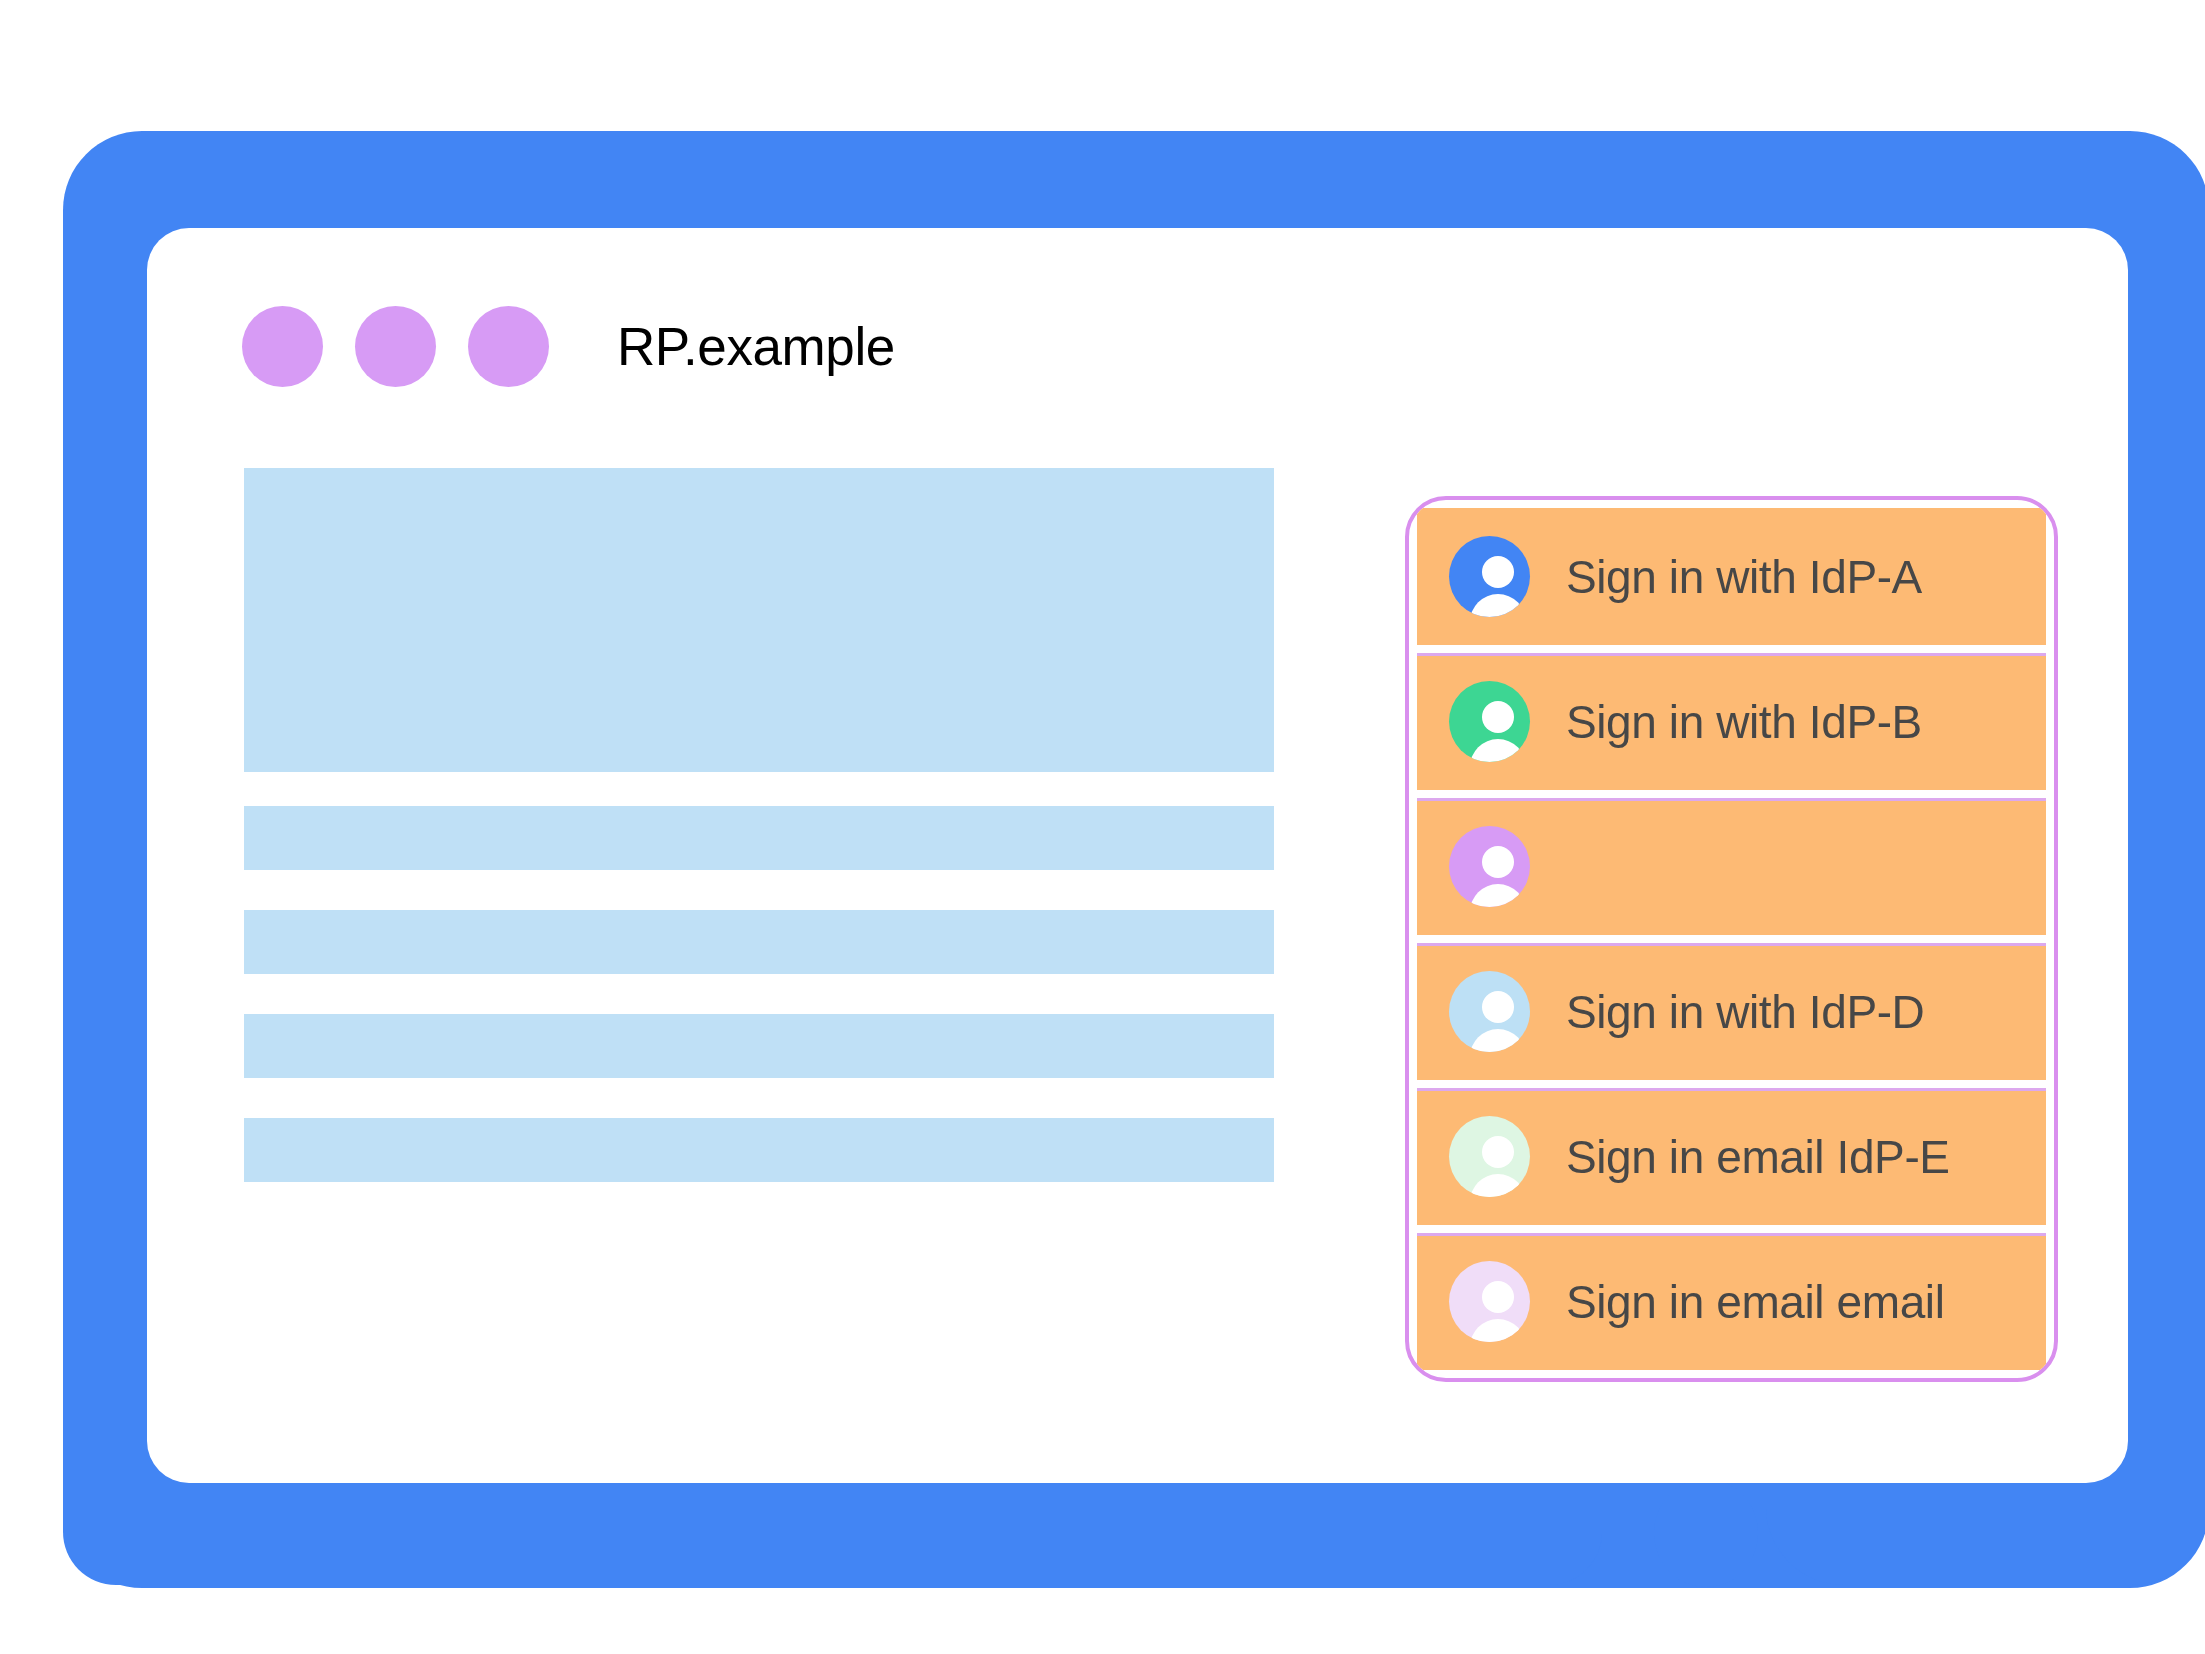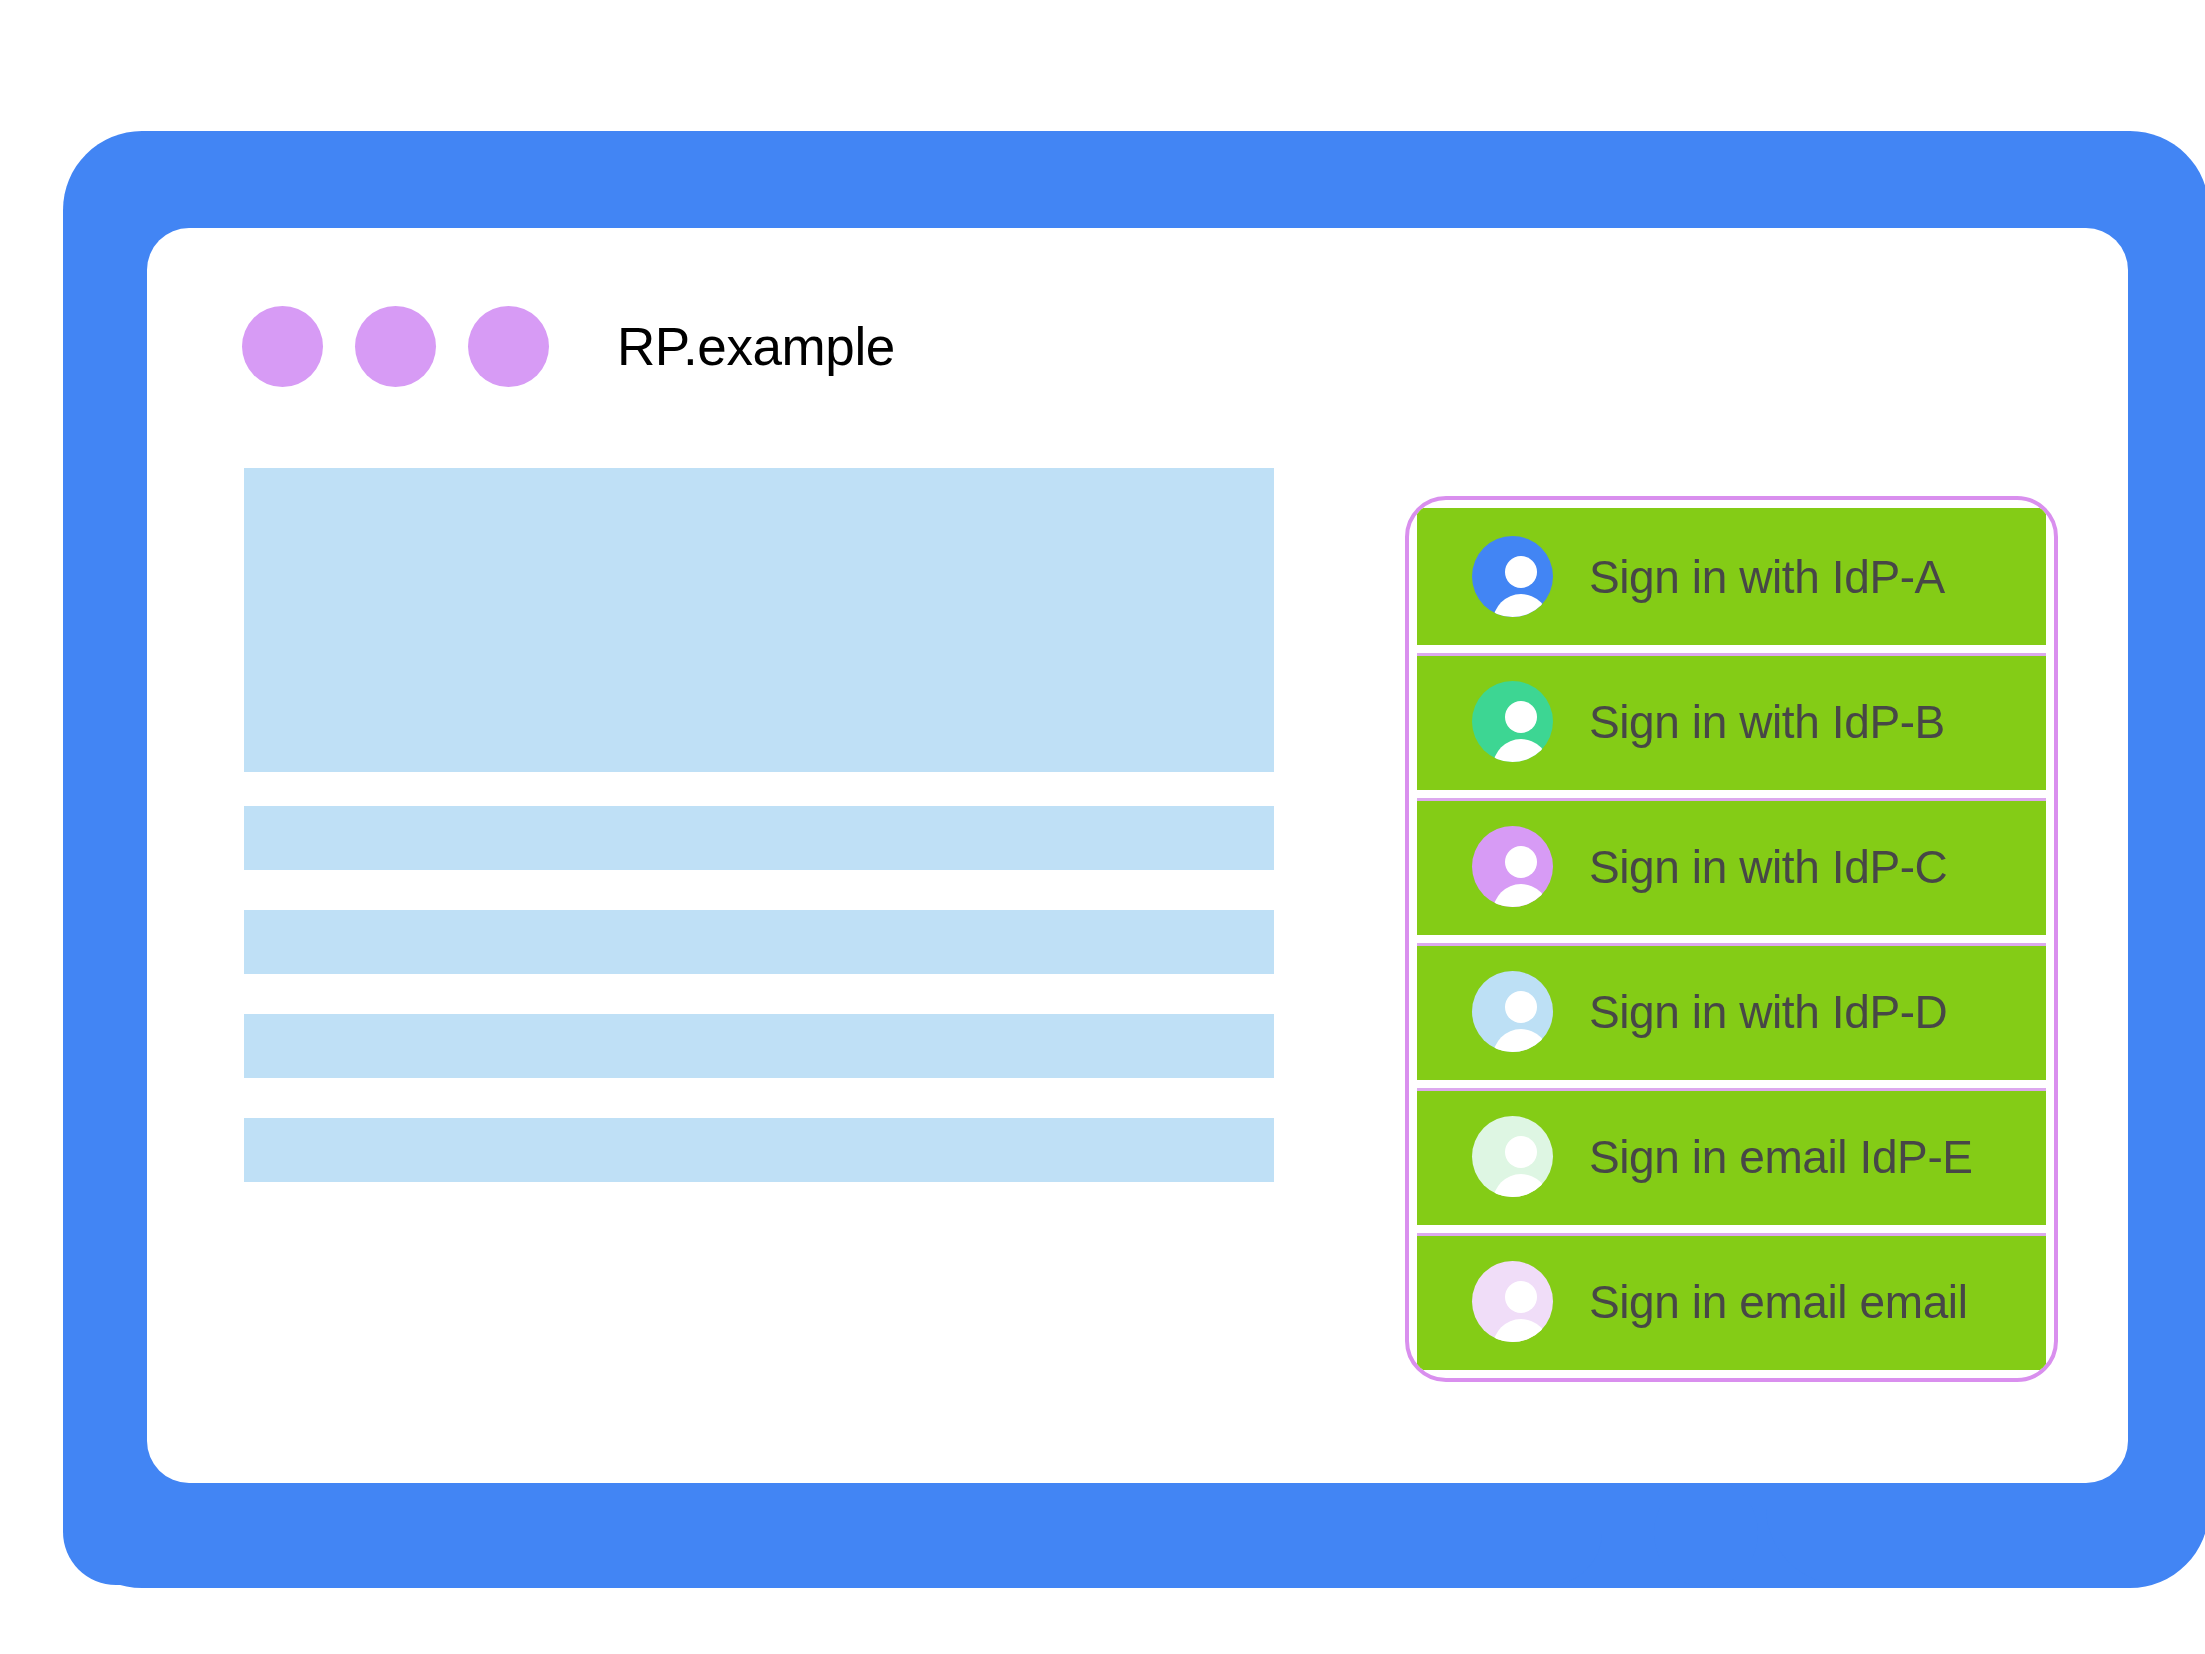--- a/index.html
+++ b/index.html
@@ -137,22 +137,22 @@
     border: 4.4px solid var(--panel-border, #D98FEE);
     border-radius: 41px;
     background: #ffffff;
     overflow: hidden;
   }
   .signin-row {
     position: relative;
     display: flex;
     align-items: center;
     height: 137px;
-    padding-left: 47px;
-    background: #84cc16;
+    padding-left: 24px;
+    background: #fdba74;
   }
   .signin-row + .signin-row::before {
     content: "";
     position: absolute;
     left: 0px;
     right: 0px;
     top: 0;
     height: 2.6px;
     background: var(--divider, #DCA8EE);
   }
@@ -241,21 +241,20 @@
             <span class="body"></span>
         </span>
         <span class="signin-label">Sign in with IdP-B</span>
       </div>
 
       <div class="signin-row">
         <span class="avatar" style="--av: #D79BF5;">
           <span class="head"></span>
             <span class="body"></span>
         </span>
-        <span class="signin-label">Sign in with IdP-C</span>
       </div>
 
       <div class="signin-row">
         <span class="avatar" style="--av: #BDE0F5;">
           <span class="head"></span>
             <span class="body"></span>
         </span>
         <span class="signin-label">Sign in with IdP-D</span>
       </div>
 

